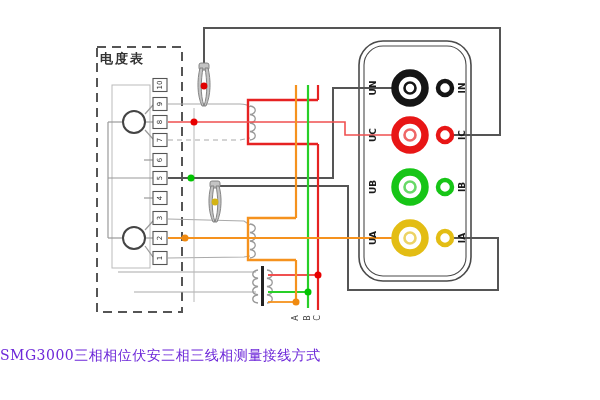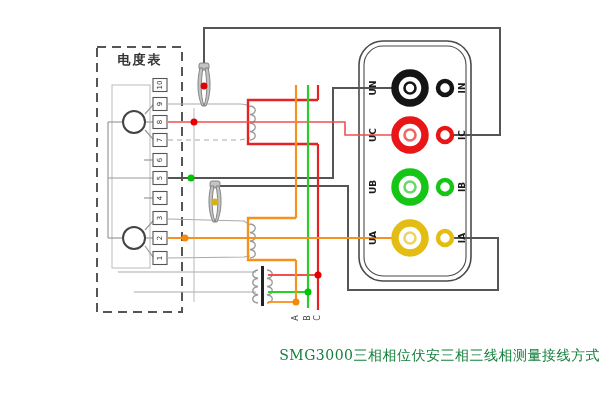--- a/index.html
+++ b/index.html
@@ -6,23 +6,23 @@
   .stage{position:relative;width:600px;height:400px;background:#ffffff;overflow:hidden;
          font-family:"DejaVu Sans",sans-serif;}
   .stage svg{position:absolute;left:0;top:0;}
   .tnum{position:absolute;width:14px;height:12px;line-height:12px;text-align:center;
         font-size:7px;color:#333;transform:rotate(-90deg);}
   .vlabel{position:absolute;width:18px;height:18px;line-height:18px;text-align:center;
           font-size:9px;font-weight:bold;color:#1a1a1a;transform:rotate(-90deg);}
   .plabel{position:absolute;width:12px;height:12px;line-height:12px;text-align:center;
           font-size:8px;color:#444;transform:rotate(-90deg);}
   .boxlabel{position:absolute;left:100px;top:52px;width:80px;height:16px;line-height:16px;
-            text-align:center;font-size:13px;font-weight:bold;color:#333;letter-spacing:2px;}
-  .caption{position:absolute;left:0;top:347px;width:600px;text-align:right;
-           font-size:14px;color:#15803d;letter-spacing:0.5px;
+            text-align:left;font-size:13px;font-weight:bold;color:#333;letter-spacing:2px;font-family:Liberation Mono, monospace;}
+  .caption{position:absolute;left:0;top:347px;width:600px;text-align:left;
+           font-size:14px;color:#6d28d9;letter-spacing:0.5px;
            font-family:"DejaVu Serif","Liberation Serif",serif;}
 </style>
 </head>
 <body>
 
 <div class="stage">
 
   <svg width="600" height="400" viewBox="0 0 600 400">
 
     <g>

